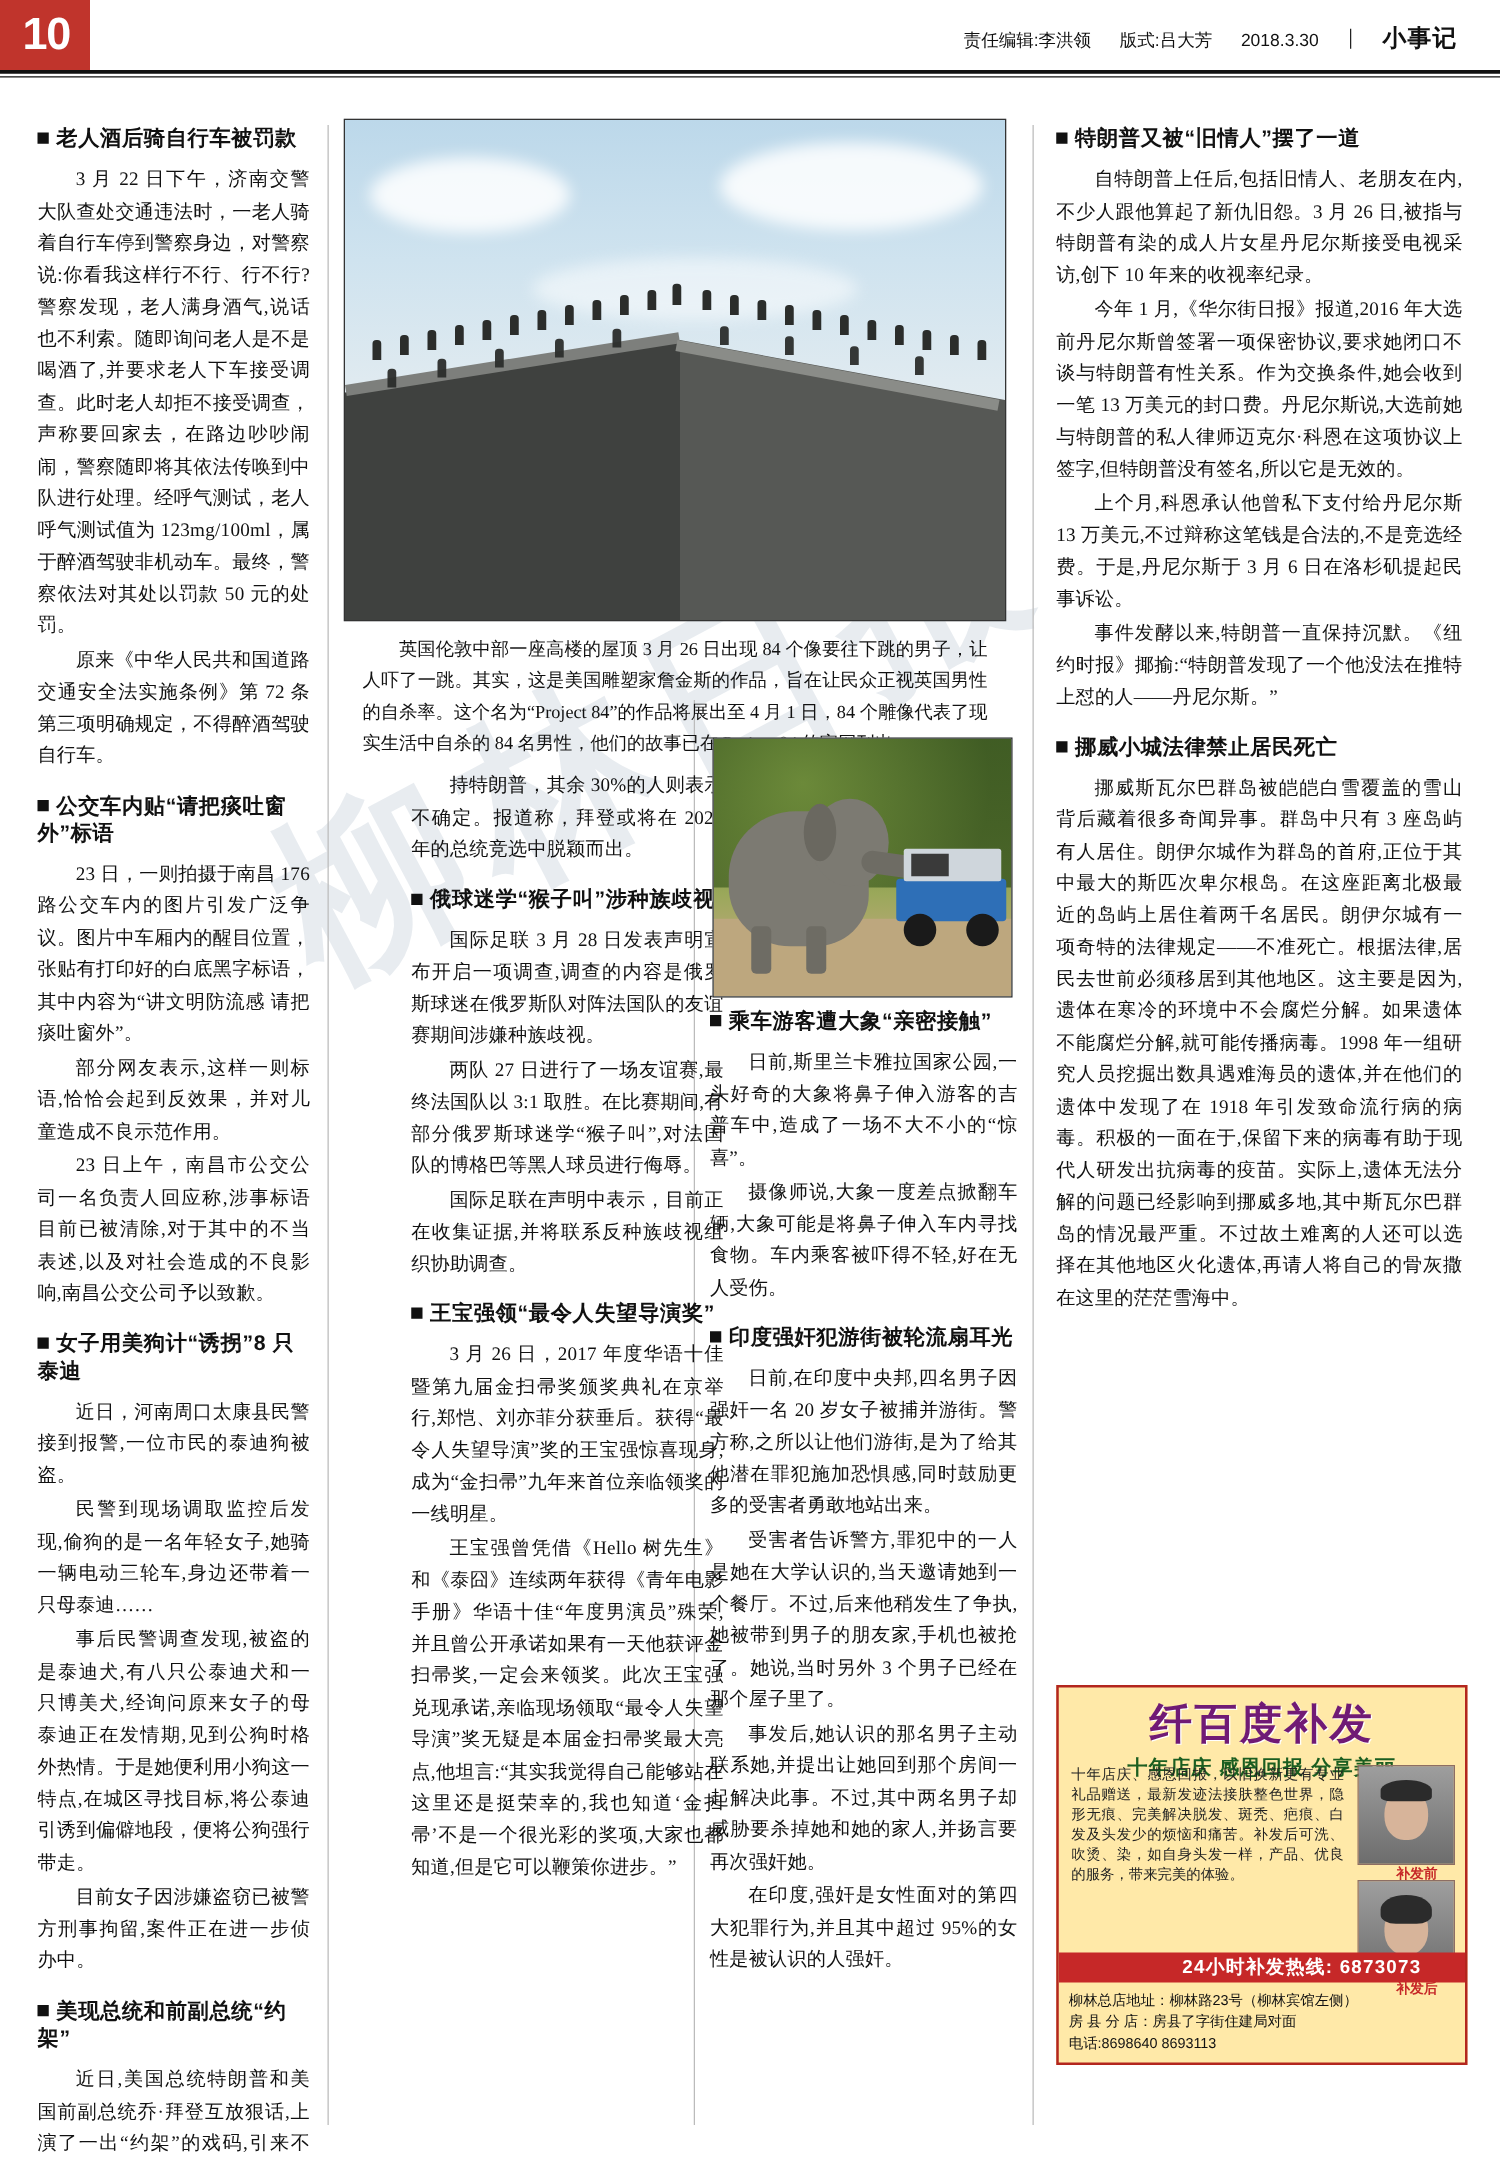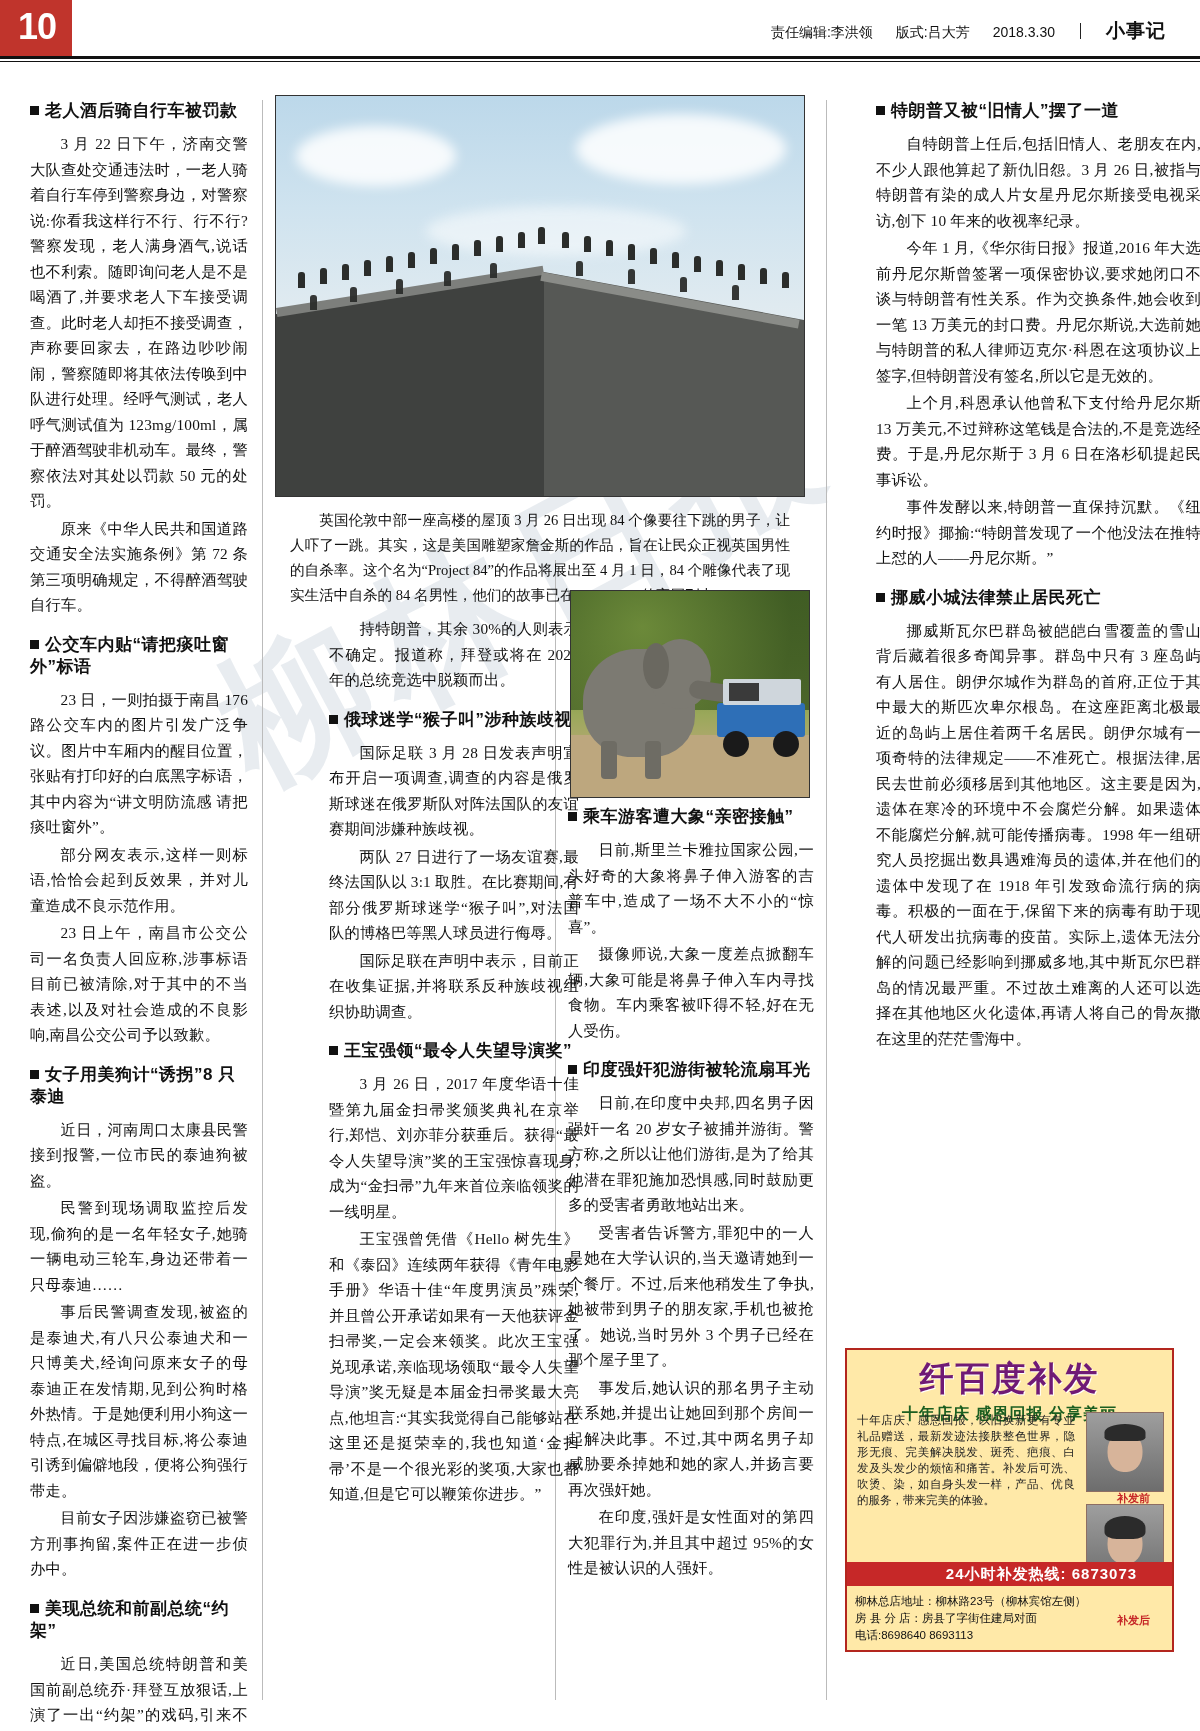--- a/index.html
+++ b/index.html
@@ -299,21 +299,21 @@
     <p class="t">摄像师说,大象一度差点掀翻车辆,大象可能是将鼻子伸入车内寻找食物。车内乘客被吓得不轻,好在无人受伤。</p>
 
     <div class="gap"></div>
     <h2 class="hd"><span class="sq"></span><span>印度强奸犯游街被轮流扇耳光</span></h2>
     <p class="t">日前,在印度中央邦,四名男子因强奸一名 20 岁女子被捕并游街。警方称,之所以让他们游街,是为了给其他潜在罪犯施加恐惧感,同时鼓励更多的受害者勇敢地站出来。</p>
     <p class="t">受害者告诉警方,罪犯中的一人是她在大学认识的,当天邀请她到一个餐厅。不过,后来他稍发生了争执,她被带到男子的朋友家,手机也被抢了。她说,当时另外 3 个男子已经在那个屋子里了。</p>
     <p class="t">事发后,她认识的那名男子主动联系她,并提出让她回到那个房间一起解决此事。不过,其中两名男子却威胁要杀掉她和她的家人,并扬言要再次强奸她。</p>
     <p class="t">在印度,强奸是女性面对的第四大犯罪行为,并且其中超过 95%的女性是被认识的人强奸。</p>
   </div>
 
-  <div class="col" style="left:845px;top:100px;width:325px;margin-left:31px;">
+  <div class="col" style="left:845px;top:100px;width:325px;">
     <h2 class="hd"><span class="sq"></span><span>特朗普又被“旧情人”摆了一道</span></h2>
     <p class="t">自特朗普上任后,包括旧情人、老朋友在内,不少人跟他算起了新仇旧怨。3 月 26 日,被指与特朗普有染的成人片女星丹尼尔斯接受电视采访,创下 10 年来的收视率纪录。</p>
     <p class="t">今年 1 月,《华尔街日报》报道,2016 年大选前丹尼尔斯曾签署一项保密协议,要求她闭口不谈与特朗普有性关系。作为交换条件,她会收到一笔 13 万美元的封口费。丹尼尔斯说,大选前她与特朗普的私人律师迈克尔·科恩在这项协议上签字,但特朗普没有签名,所以它是无效的。</p>
     <p class="t">上个月,科恩承认他曾私下支付给丹尼尔斯 13 万美元,不过辩称这笔钱是合法的,不是竞选经费。于是,丹尼尔斯于 3 月 6 日在洛杉矶提起民事诉讼。</p>
     <p class="t">事件发酵以来,特朗普一直保持沉默。《纽约时报》揶揄:“特朗普发现了一个他没法在推特上怼的人——丹尼尔斯。”</p>
 
     <div class="gap"></div>
     <h2 class="hd"><span class="sq"></span><span>挪威小城法律禁止居民死亡</span></h2>
     <p class="t">挪威斯瓦尔巴群岛被皑皑白雪覆盖的雪山背后藏着很多奇闻异事。群岛中只有 3 座岛屿有人居住。朗伊尔城作为群岛的首府,正位于其中最大的斯匹次卑尔根岛。在这座距离北极最近的岛屿上居住着两千名居民。朗伊尔城有一项奇特的法律规定——不准死亡。根据法律,居民去世前必须移居到其他地区。这主要是因为,遗体在寒冷的环境中不会腐烂分解。如果遗体不能腐烂分解,就可能传播病毒。1998 年一组研究人员挖掘出数具遇难海员的遗体,并在他们的遗体中发现了在 1918 年引发致命流行病的病毒。积极的一面在于,保留下来的病毒有助于现代人研发出抗病毒的疫苗。实际上,遗体无法分解的问题已经影响到挪威多地,其中斯瓦尔巴群岛的情况最严重。不过故土难离的人还可以选择在其他地区火化遗体,再请人将自己的骨灰撒在这里的茫茫雪海中。</p>
   </div>
@@ -324,21 +324,21 @@
 
     <div class="portrait" style="right:8px;top:62px;width:76px;height:78px;">
       <div class="head"></div>
         <div class="hair" style="border-radius:50% 50% 20% 20%;height:22%;"></div>
     </div>
     <div class="portrait" style="right:8px;top:154px;width:76px;height:78px;">
       <div class="head"></div>
         <div class="hair"></div>
     </div>
     <div class="p-label" style="right:22px;top:141px;">补发前</div>
-    <div class="p-label" style="right:22px;top:233px;margin-top:30px;">补发后</div>
+    <div class="p-label" style="right:22px;top:233px;">补发后</div>
 
     <div class="ad-body" style="position:absolute;left:10px;top:62px;width:218px;text-align:justify;">十年店庆、感恩回报，以旧换新更有专业礼品赠送，最新发迹法接肤整色世界，隐形无痕、完美解决脱发、斑秃、疤痕、白发及头发少的烦恼和痛苦。补发后可洗、吹烫、染，如自身头发一样，产品、优良的服务，带来完美的体验。</div>
 
     <div class="ad-strip" style="position:absolute;left:0;bottom:64px;width:100%;height:24px;line-height:24px;padding-left:32px;">
       <span>24小时补发热线:</span>
       <span>6873073</span>
     </div>
 
     <div class="ad-foot" style="position:absolute;left:8px;bottom:6px;width:310px;">
       <div>柳林总店地址：柳林路23号（柳林宾馆左侧）</div>

